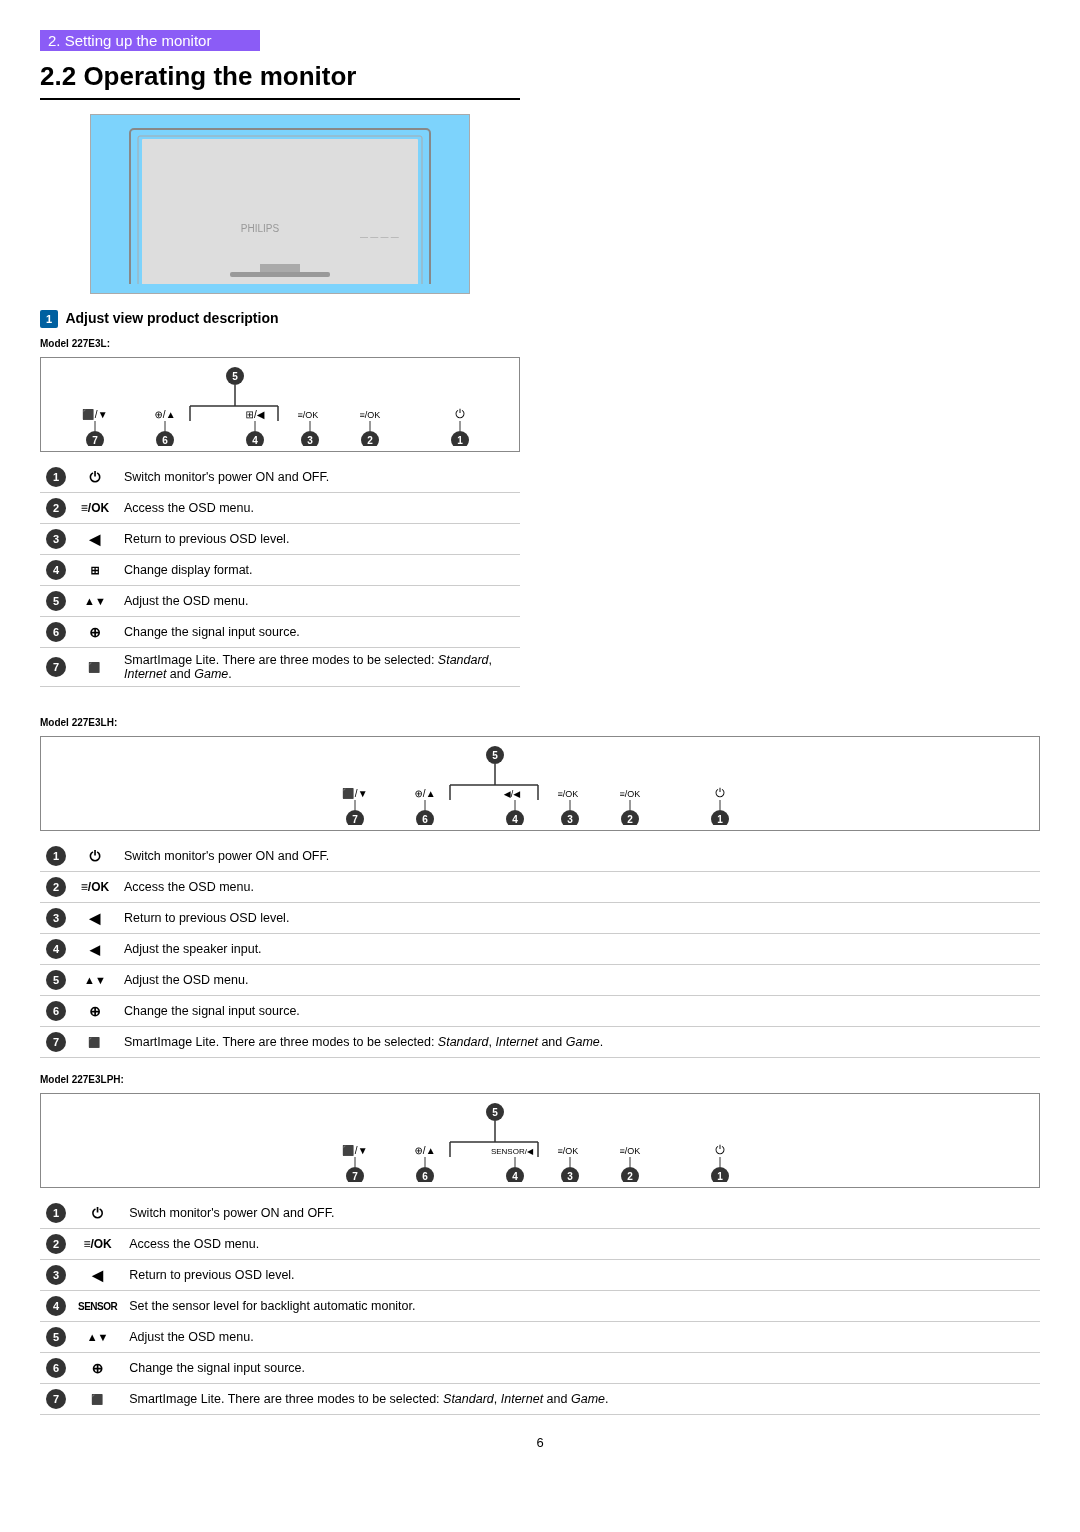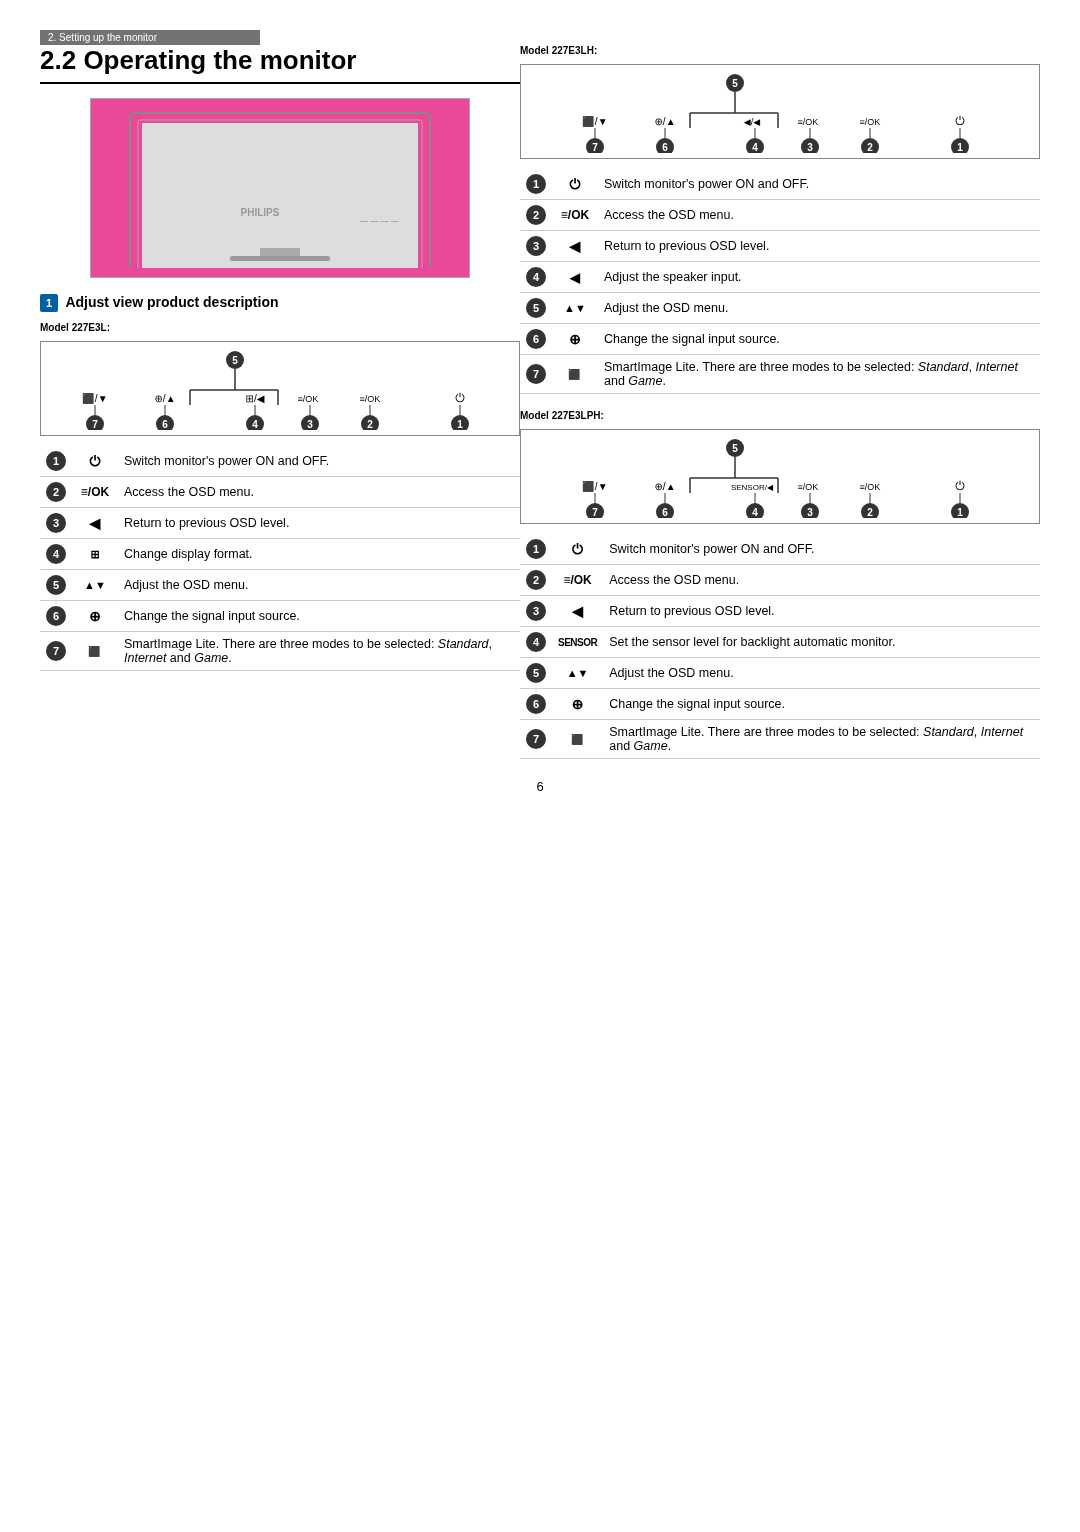--- a/index.html
+++ b/index.html
@@ -14,42 +14,45 @@
     }
 
     .page {
       padding: 30px 40px;
       display: flex;
       flex-direction: column;
     }
 
     
     .breadcrumb {
-      font-size: 10px;
+      font-size: 15px;
       color: #e06000;
-      background: #737373;
+      background: #8b5cf6;
       color: #fff;
       padding: 2px 8px;
       display: inline-block;
+      margin-bottom: 10px;
       width: 220px;
     }
 
     
     .section-title {
       font-size: 26px;
       font-weight: bold;
       border-bottom: 2px solid #000;
       padding-bottom: 6px;
       margin-bottom: 14px;
       width: 480px;
     }
 
     
     .two-col {
       display: flex;
+      gap: 30px;
+      flex-direction: column;
     }
 
     .left-col {
       width: 480px;
       flex-shrink: 0;
     }
 
     .right-col {
       flex: 1;
     }
@@ -57,22 +60,21 @@
     
     .monitor-illustration {
       width: 380px;
       height: 180px;
       border: 1px solid #aaa;
       margin: 0 auto 16px auto;
       display: flex;
       align-items: center;
       justify-content: center;
       position: relative;
-      background: #ec4899;
-      font-weight: bold;
+      background: #7dd3fc;
     }
 
     .monitor-svg {
       width: 320px;
       height: 160px;
     }
 
     
     .front-view-label {
       font-size: 14px;

